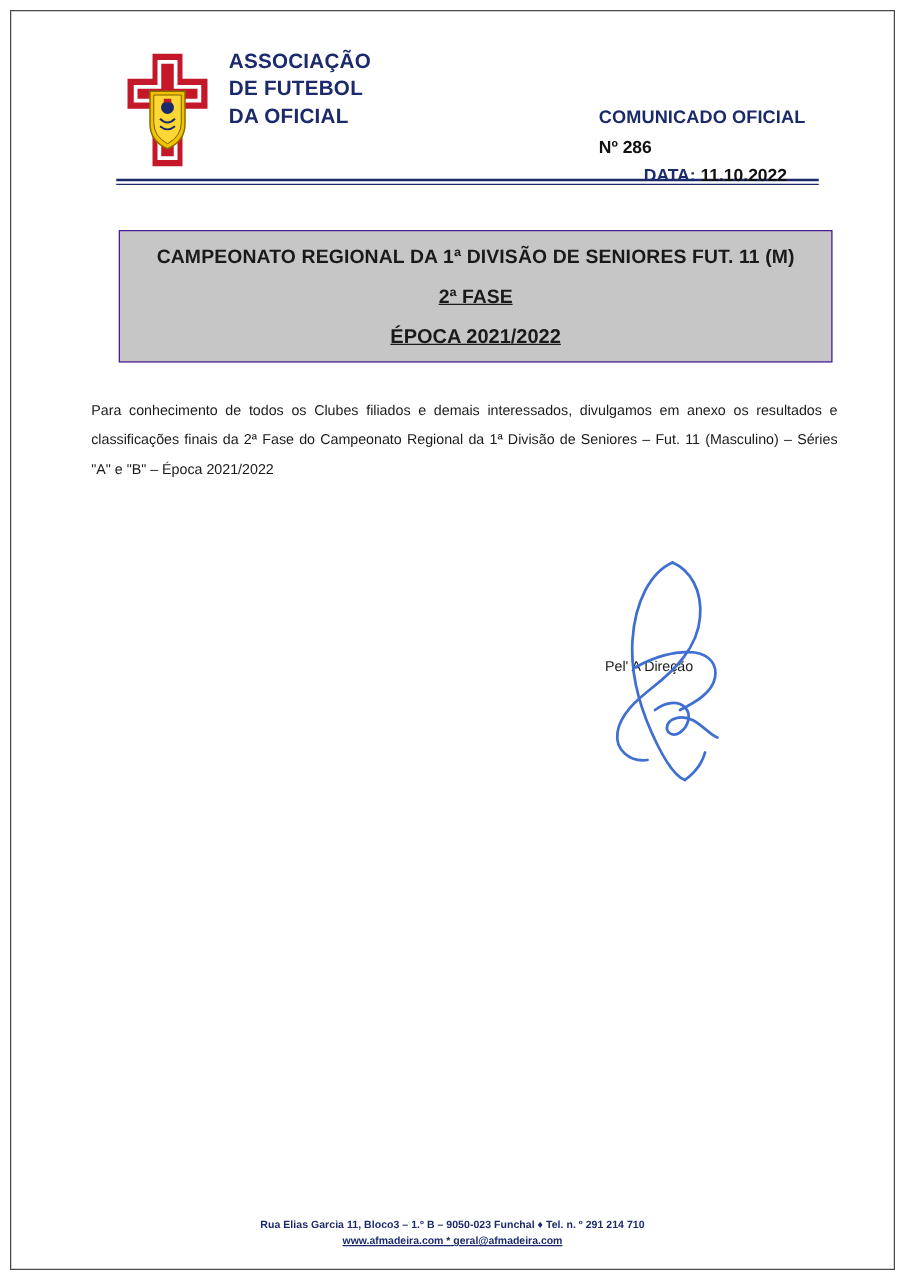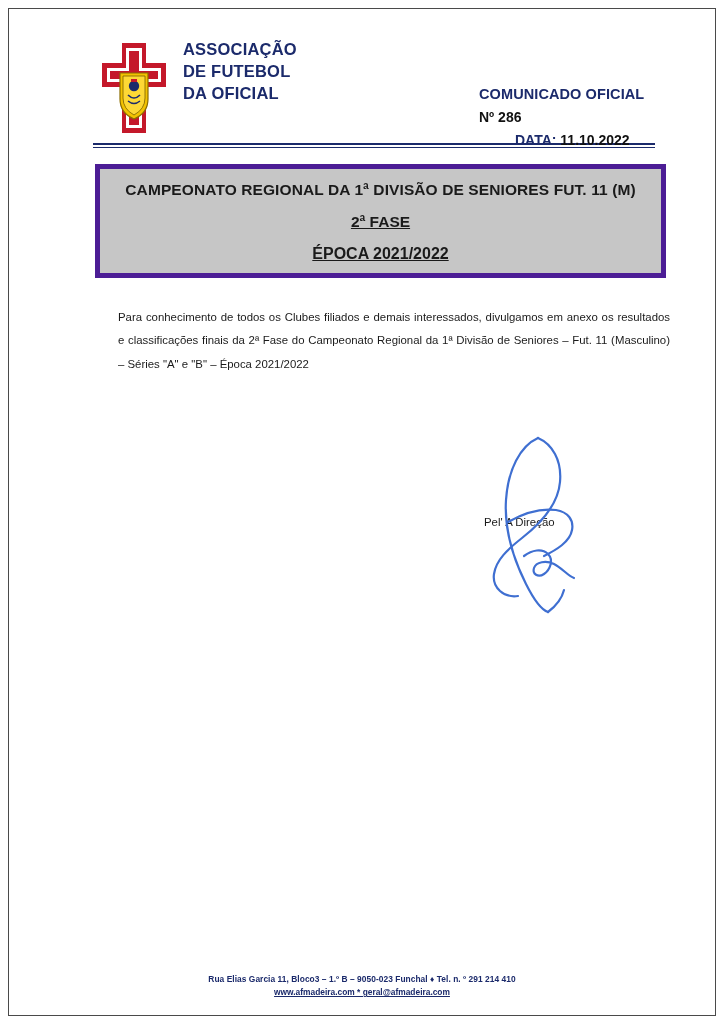--- a/index.html
+++ b/index.html
@@ -94,23 +94,23 @@
     height: 0;
   }
   .header-rule2 {
     margin: 2px 60px 0 84px;
     border-top: 1px solid #1b2a6b;
     height: 0;
   }
 
   
   .title-box {
-    margin: 16px 49px 0 86px;
+    margin: 36px 49px 0 86px;
     background: #c6c6c6;
-    border: 5px solid #4c1d95;
+    border: 1px solid #4c1d95;
     padding: 12px 10px 10px 10px;
     text-align: center;
   }
   .title-line1 {
     font-size: 15.5px;
     font-weight: bold;
     color: #1a1a1a;
     letter-spacing: 0.1px;
   }
   .title-line2 {
@@ -123,21 +123,21 @@
   .title-line3 {
     margin-top: 14px;
     font-size: 16px;
     font-weight: bold;
     color: #1a1a1a;
     text-decoration: underline;
   }
 
   
   .body-text {
-    margin: 28px 45px 0 109px;
+    margin: 28px 45px 0 64px;
     font-size: 11.4px;
     color: #1a1a1a;
     line-height: 2.05;
     text-align: justify;
   }
 
   
   .sig-area {
     position: relative;
     margin-top: 60px;
@@ -246,18 +246,18 @@
             <path d="M74 12 C88 18, 98 34, 96 56 C94 80, 76 98, 58 112 C44 123, 32 134, 30 148 C28 162, 40 172, 54 170"></path>
             <path d="M44 96 C58 88, 76 82, 92 84 C104 86, 110 94, 108 104 C106 116, 92 124, 80 130"></path>
             <path d="M60 130 C68 124, 78 122, 84 128 C90 134, 86 144, 80 148 C74 152, 68 148, 70 142 C72 136, 82 134, 90 138 C98 142, 104 150, 110 152"></path>
             <path d="M84 186 C92 180, 98 172, 100 164"></path>
           </g>
         </svg>
       </div>
     </div>
 
     <div class="footer">
-      <div class="footer-line1">Rua Elias Garcia 11, Bloco3 – 1.º B – 9050-023 Funchal ♦ Tel. n. º 291 214 410</div>
+      <div class="footer-line1">Rua Elias Garcia 11, Bloco3 – 1.º B – 9050-023 Funchal ♦ Tel. n. º 291 214 710</div>
       <div class="footer-line2">www.afmadeira.com * geral@afmadeira.com</div>
     </div>
 
   </div>
 </div>
 
 </body></html>

